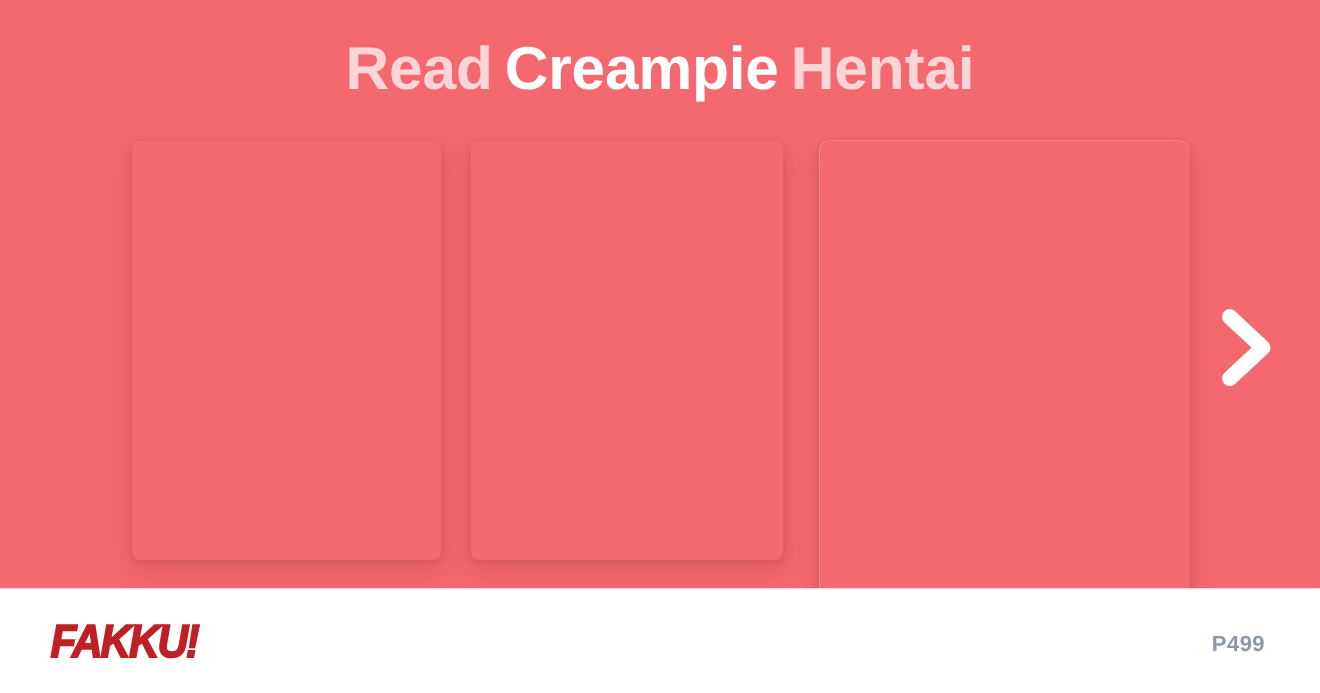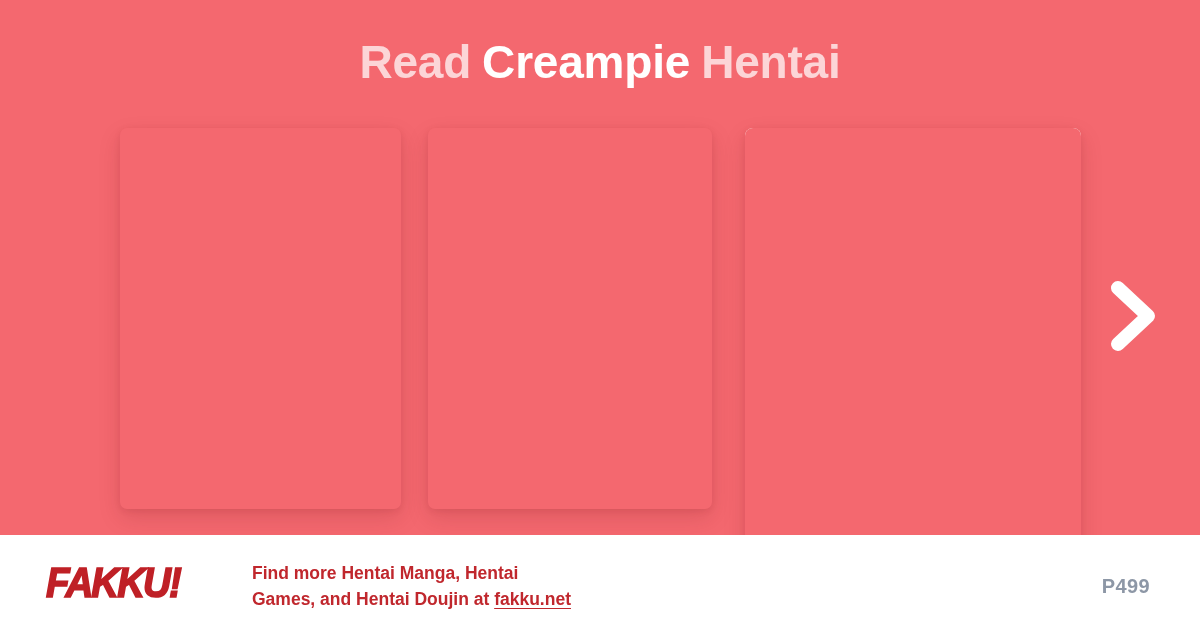--- a/index.html
+++ b/index.html
@@ -32,21 +32,21 @@
     background: #f4686f;
   }
 
   
   .title {
     position: absolute;
     left: 0;
     top: 30px;
     width: 1200px;
     text-align: center;
-    font-size: 46px;
+    font-size: 55px;
     font-weight: bold;
     letter-spacing: -0.2px;
     line-height: 64px;
     white-space: nowrap;
     color: rgba(255, 255, 255, 0.72);
   }
   .title .tag-word {
     color: #ffffff;
   }
   .title .word-sep {
@@ -182,21 +182,16 @@
   <div class="next-arrow">
     <svg viewBox="0 0 66 96">
       <polyline points="18,20 48,48 18,76" fill="none" stroke="#ffffff" stroke-width="14" stroke-linecap="round" stroke-linejoin="round"></polyline>
     </svg>
   </div>
 
   <div class="footer"></div>
 
   <div class="logo">FAKKU!</div>
 
-  <div class="tagline">
-    <span>Find more Hentai Manga, Hentai</span><br>
-    <span>Games, and Hentai Doujin at</span>
-    <span class="site-link">fakku.net</span>
-  </div>
 
   <div class="page-number">P499</div>
 
 </div>
 
 </body></html>

